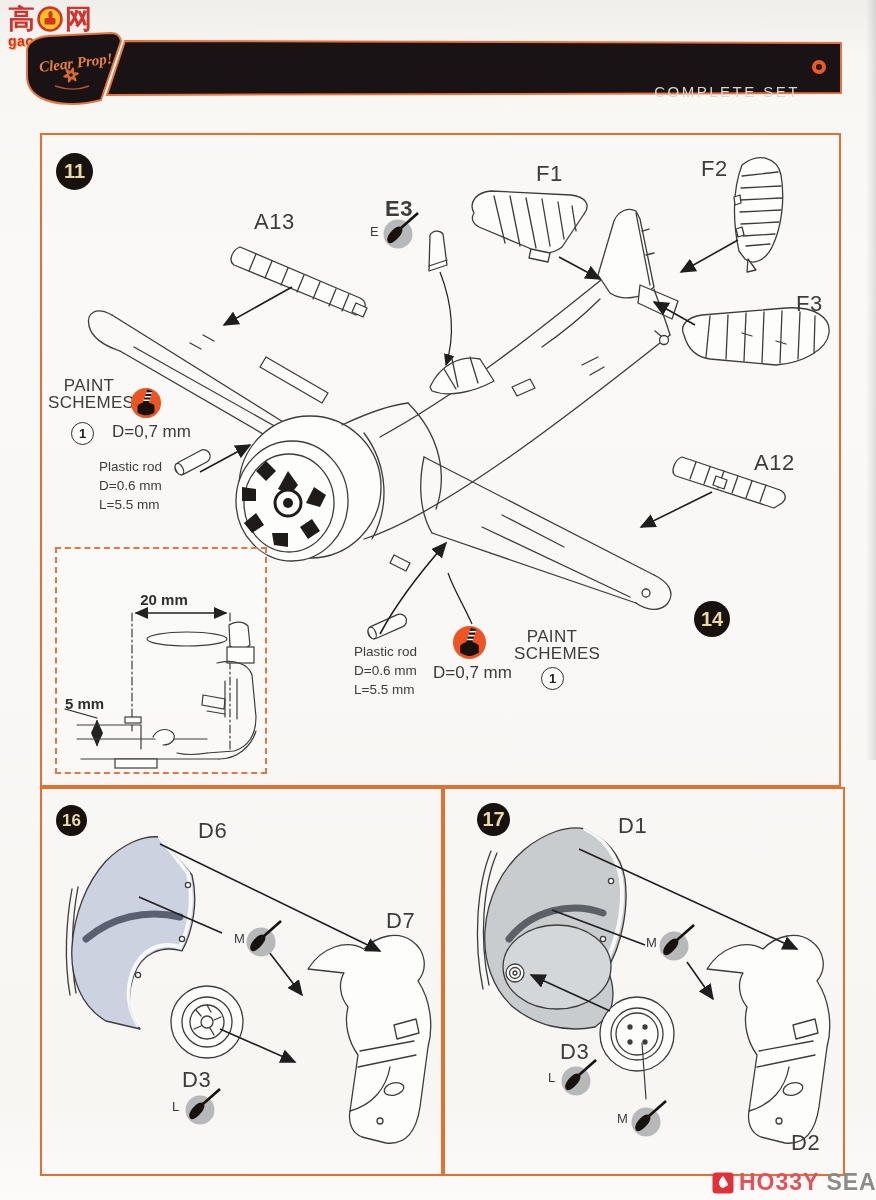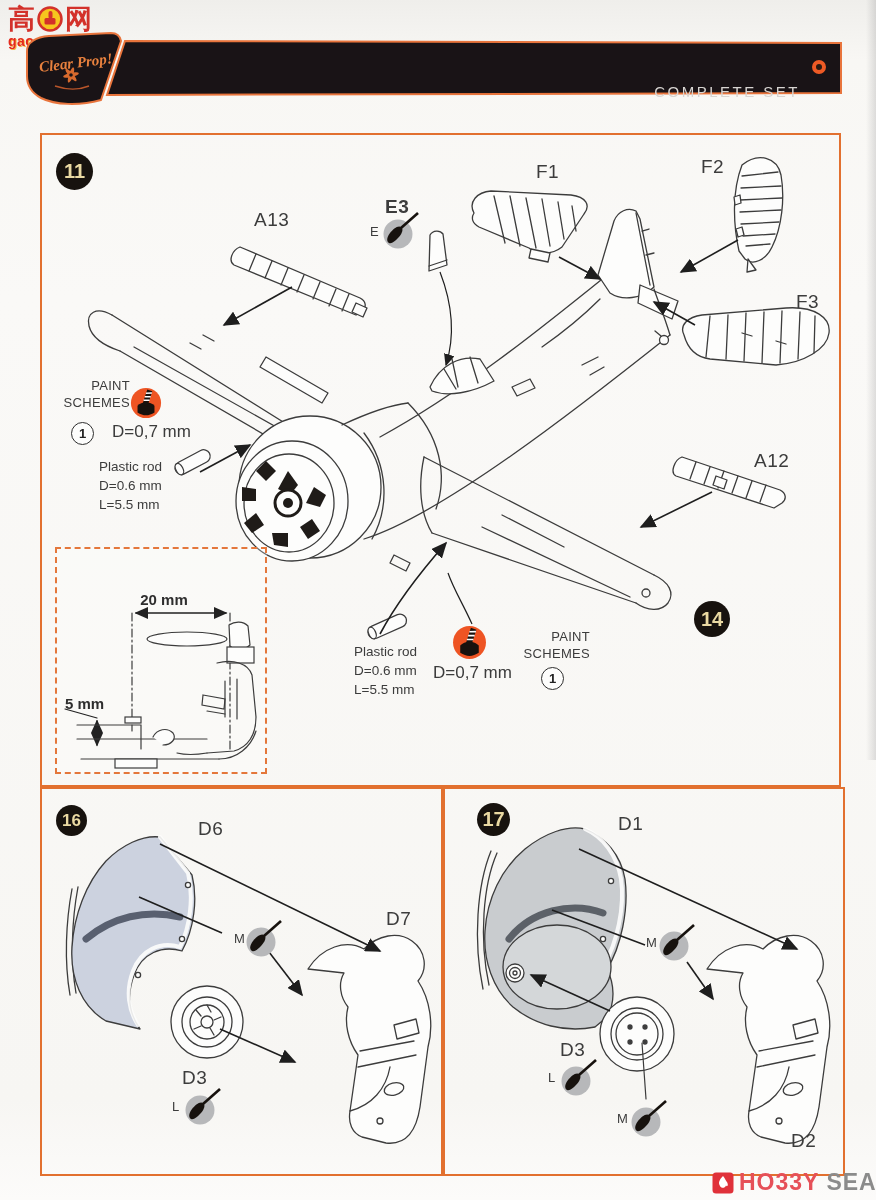--- a/index.html
+++ b/index.html
@@ -6,25 +6,25 @@
   .page{position:relative;width:876px;height:1200px;margin:0 auto;overflow:hidden;
         background:linear-gradient(180deg,#efeeeb 0px,#f8f7f4 60px,#faf9f7 300px,#f7f6f3 1100px,#fcfbfa 1200px);
         font-family:"Liberation Sans",sans-serif;color:#3a3a3a;}
   .abs{position:absolute;}
   .edge-r{position:absolute;right:0;top:0;width:10px;height:760px;
           background:linear-gradient(90deg,rgba(0,0,0,0) 0,rgba(90,90,95,.18) 100%);}
   
   .panel{position:absolute;border:2px solid #e0document;border:2px solid #e2702f;}
   .badge{position:absolute;background:#17120e;color:#ead9a2;border-radius:50%;
          display:flex;align-items:center;justify-content:center;font-weight:bold;}
-  .lbl{position:absolute;font-size:19px;color:#3c3c3c;letter-spacing:.5px;white-space:nowrap;text-align:center;}
+  .lbl{position:absolute;font-size:22px;color:#3c3c3c;letter-spacing:.5px;white-space:nowrap;text-align:center;}
   .sm{position:absolute;font-size:13px;color:#3c3c3c;white-space:nowrap;}
   .note{position:absolute;font-size:13.5px;line-height:19px;color:#3c3c3c;white-space:nowrap;}
   .drilltxt{position:absolute;font-size:17px;color:#3c3c3c;white-space:nowrap;}
-  .paintlbl{position:absolute;font-size:13px;line-height:17px;text-align:right;color:#3c3c3c;letter-spacing:.3px;}
+  .paintlbl{position:absolute;font-size:17px;line-height:17px;text-align:center;color:#3c3c3c;letter-spacing:.3px;}
   .circ1{position:absolute;width:21px;height:21px;border:1.7px solid #2e2e2e;border-radius:50%;
          background:#fdfdfc;display:flex;align-items:center;justify-content:center;
          font-size:13px;font-weight:bold;color:#222;}
   .inset{position:absolute;border:2.5px dashed #e4773b;background:rgba(255,255,255,.25);}
   .inset-title{position:absolute;left:0;right:0;top:8px;text-align:center;font-size:13.5px;
                line-height:17px;color:#3c3c3c;letter-spacing:.3px;}
   .dim{position:absolute;font-size:15px;font-weight:bold;color:#2e2e2e;white-space:nowrap;}
   
   .hdr-title{position:absolute;left:560px;top:58px;width:240px;text-align:right;
              font-size:15px;letter-spacing:2.5px;color:#d8d5d2;margin-top:25px;}

